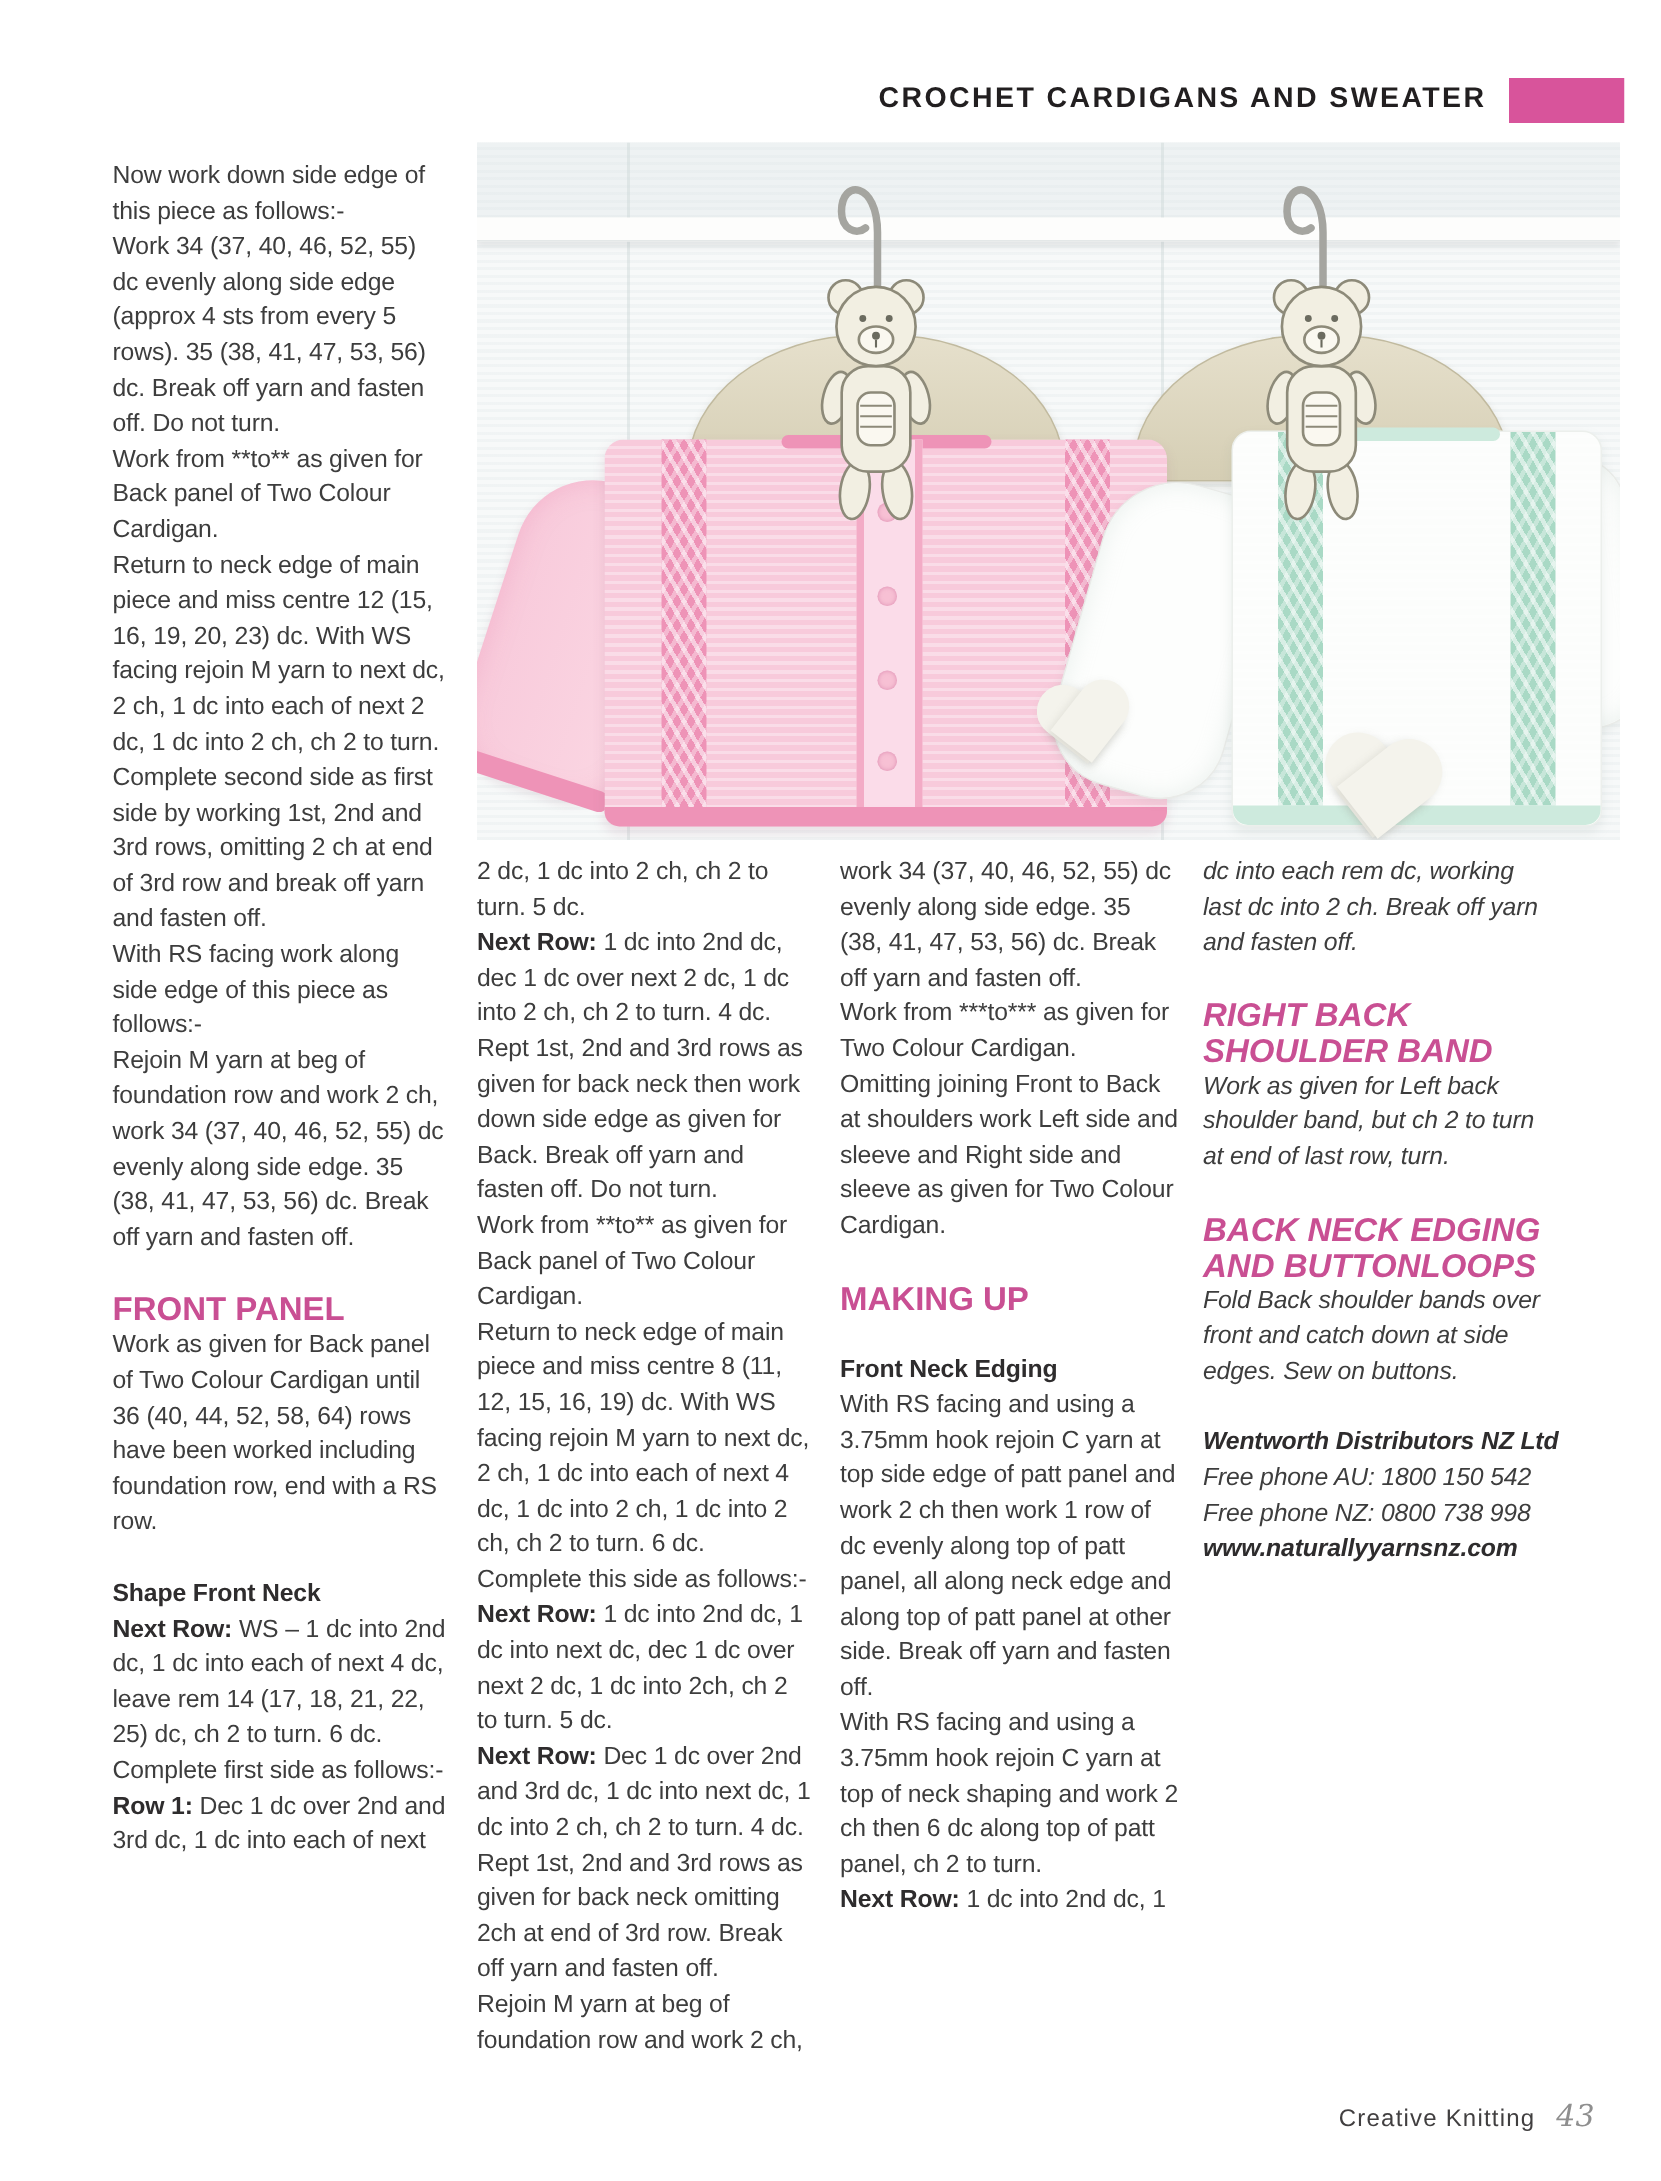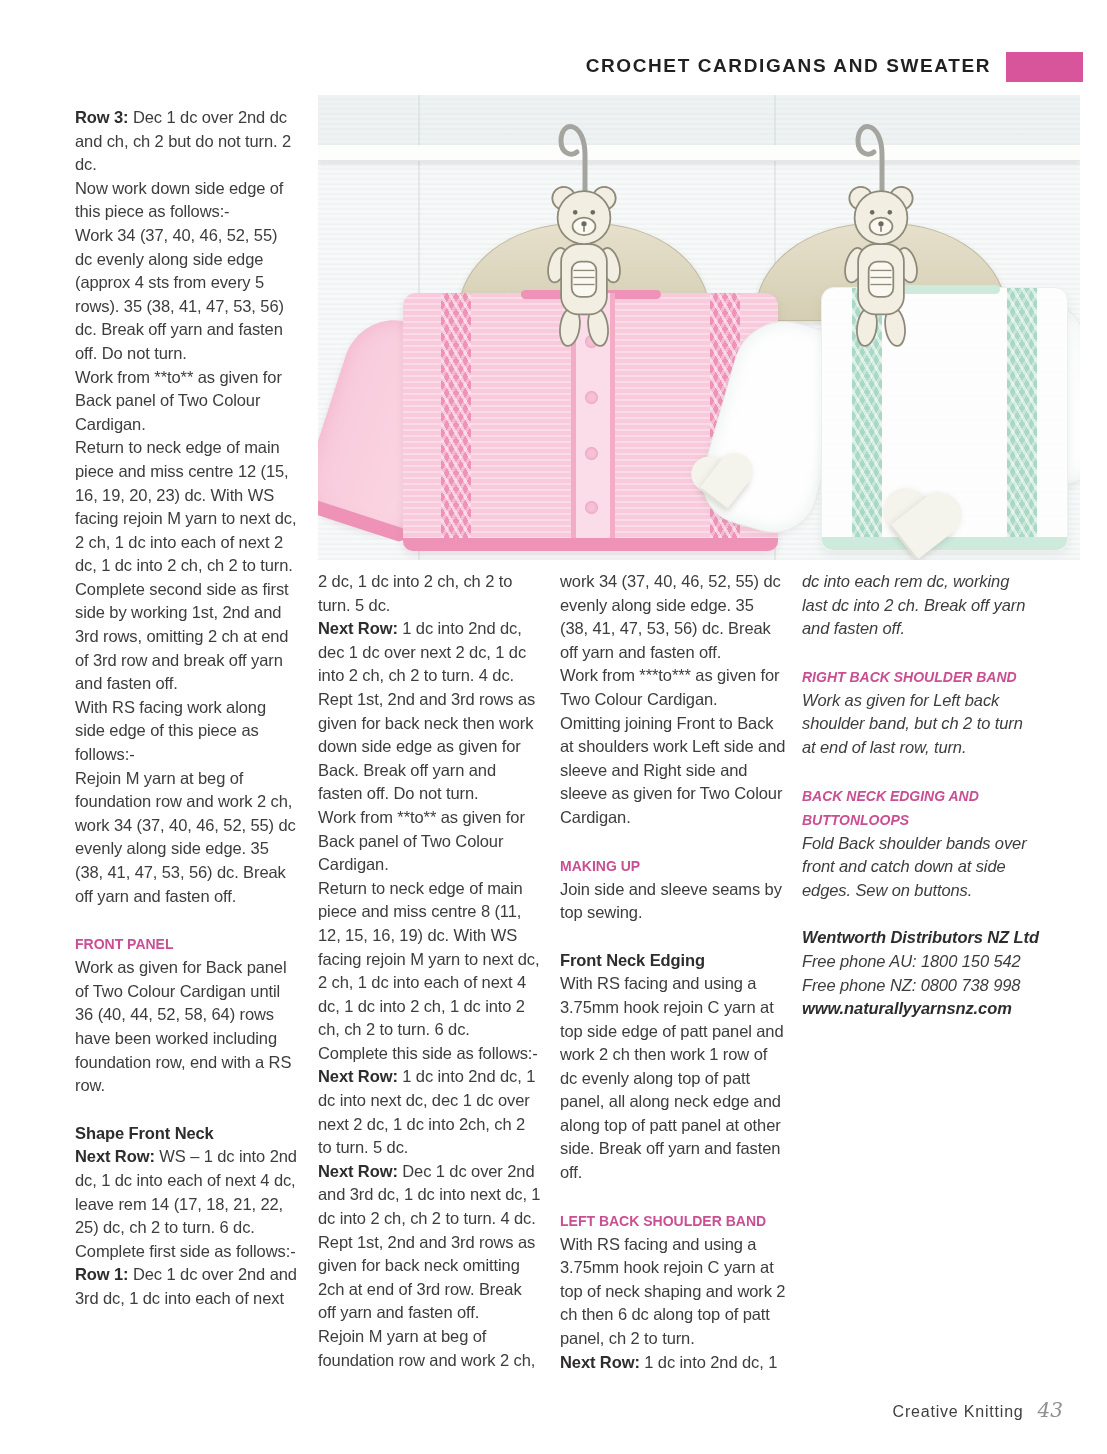--- a/index.html
+++ b/index.html
@@ -54,21 +54,21 @@
   .heart::after{left:0;transform:rotate(45deg);transform-origin:100% 100%;}
 
   
   .col{position:absolute;top:570px;font-size:16.5px;line-height:23.6px;letter-spacing:-0.1px;color:#3d3d3d;}
   .col-1{left:75px;top:106px;width:224px;}
   .col-2{left:318px;width:224px;}
   .col-3{left:560px;width:226px;}
   .col-4{left:802px;width:236px;font-style:italic;}
   .blk{margin:0;}
   .blk.gap{margin-top:24px;}
-  .heading-pink{color:var(--accent);font-weight:bold;font-size:14px;line-height:24px;letter-spacing:0;}
+  .heading-pink{color:var(--accent);font-weight:bold;font-size:22px;line-height:24px;letter-spacing:0;}
   .heading-bold{font-weight:bold;color:#2e2c2d;white-space:nowrap;}
   .blk b{color:#2e2c2d;}
 
   
   .footer{position:absolute;top:1398px;right:20px;font-size:16px;color:#413f40;letter-spacing:0.8px;}
   .footer .pagenum{font-family:"DejaVu Serif",serif;font-style:italic;font-size:20px;color:#8f8f8f;
         margin-left:14px;letter-spacing:0;}
 </style>
 </head>
 <body>
@@ -163,21 +163,20 @@
         <circle cx="60" cy="42" r="2.6" fill="#6b6b5f"></circle>
       <circle cx="50" cy="55" r="3" fill="#6b6b5f"></circle>
         <line x1="50" y1="58" x2="50" y2="64" stroke="#6b6b5f" stroke-width="1.6"></line>
     </svg>
 
     <div class="heart" style="left:372px;top:362px;width:68px;height:64px;transform:rotate(-7deg);z-index:6"></div>
     <div class="heart" style="left:560px;top:398px;width:84px;height:80px;transform:rotate(7deg);z-index:6"></div>
   </div>
 
   <div class="col col-1">
-      <p class="blk body"><b>Row 3:</b><span> Dec 1 dc over 2nd dc and ch, ch 2 but do not turn. 2 dc.</span></p>
       <p class="blk body"><span>Now work down side edge of this piece as follows:-</span></p>
       <p class="blk body"><span>Work 34 (37, 40, 46, 52, 55) dc evenly along side edge (approx 4 sts from every 5 rows). 35 (38, 41, 47, 53, 56) dc.  Break off yarn and fasten off.  Do not turn.</span></p>
       <p class="blk body"><span>Work from **to** as given for Back panel of Two Colour Cardigan.</span></p>
       <p class="blk body"><span>Return to neck edge of main piece and miss centre 12 (15, 16, 19, 20, 23) dc. With WS facing rejoin M yarn to next dc, 2 ch, 1 dc into each of next 2 dc, 1 dc into 2 ch, ch 2 to turn.</span></p>
       <p class="blk body"><span>Complete second side as first side by working 1st, 2nd and 3rd rows, omitting 2 ch at end of 3rd row and break off yarn and fasten off.</span></p>
       <p class="blk body"><span>With RS facing work along side edge of this piece as follows:-</span></p>
       <p class="blk body"><span>Rejoin M yarn at beg of foundation row and work 2 ch, work 34 (37, 40, 46, 52, 55) dc evenly along side edge. 35 (38, 41, 47, 53, 56) dc. Break off yarn and fasten off.</span></p>
       <p class="blk heading-pink gap"><span>FRONT PANEL</span></p>
       <p class="blk body"><span>Work as given for Back panel of Two Colour Cardigan until 36 (40, 44, 52, 58, 64) rows have been worked including foundation row, end with a RS row.</span></p>
       <p class="blk heading-bold gap"><span>Shape Front Neck</span></p>
@@ -195,24 +194,22 @@
       <p class="blk body"><b>Next Row:</b><span> 1 dc into 2nd dc, 1 dc into next dc, dec 1 dc over next 2 dc, 1 dc into 2ch, ch 2 to turn. 5 dc.</span></p>
       <p class="blk body"><b>Next Row:</b><span> Dec 1 dc over 2nd and 3rd dc, 1 dc into next dc, 1 dc into 2 ch, ch 2 to turn. 4 dc.</span></p>
       <p class="blk body"><span>Rept 1st, 2nd and 3rd rows as given for back neck omitting 2ch at end of 3rd row.  Break off yarn and fasten off.</span></p>
       <p class="blk body"><span>Rejoin M yarn at beg of foundation row and work 2 ch,</span></p>
     </div>
   <div class="col col-3">
       <p class="blk body"><span>work 34 (37, 40, 46, 52, 55) dc evenly along side edge. 35 (38, 41, 47, 53, 56) dc.  Break off yarn and fasten off.</span></p>
       <p class="blk body"><span>Work from ***to*** as given for Two Colour Cardigan.</span></p>
       <p class="blk body"><span>Omitting joining Front to Back at shoulders work Left side and sleeve and Right side and sleeve as given for Two Colour Cardigan.</span></p>
       <p class="blk heading-pink gap"><span>MAKING UP</span></p>
-      <p class="blk body"><span>Join side and sleeve seams by top sewing.</span></p>
       <p class="blk heading-bold gap"><span>Front Neck Edging</span></p>
       <p class="blk body"><span>With RS facing and using a 3.75mm hook rejoin C yarn at top side edge of patt panel and work 2 ch then work 1 row of dc evenly along top of patt panel, all along neck edge and along top of patt panel at other side. Break off yarn and fasten off.</span></p>
-      <p class="blk heading-pink gap"><span>LEFT BACK SHOULDER BAND</span></p>
       <p class="blk body"><span>With RS facing and using a 3.75mm hook rejoin C yarn at top of neck shaping and work 2 ch then 6 dc along top of patt panel, ch 2 to turn.</span></p>
       <p class="blk body"><b>Next Row:</b><span> 1 dc into 2nd dc, 1</span></p>
     </div>
   <div class="col col-4">
       <p class="blk body"><span>dc into each rem dc, working last dc into 2 ch.  Break off yarn and fasten off.</span></p>
       <p class="blk heading-pink gap"><span>RIGHT BACK SHOULDER BAND</span></p>
       <p class="blk body"><span>Work as given for Left back shoulder band, but ch 2 to turn at end of last row, turn.</span></p>
       <p class="blk heading-pink gap"><span>BACK NECK EDGING AND BUTTONLOOPS</span></p>
       <p class="blk body"><span>Fold Back shoulder bands over front and catch down at side edges. Sew on buttons.</span></p>
       <p class="blk heading-bold gap"><span>Wentworth Distributors NZ Ltd</span></p>

